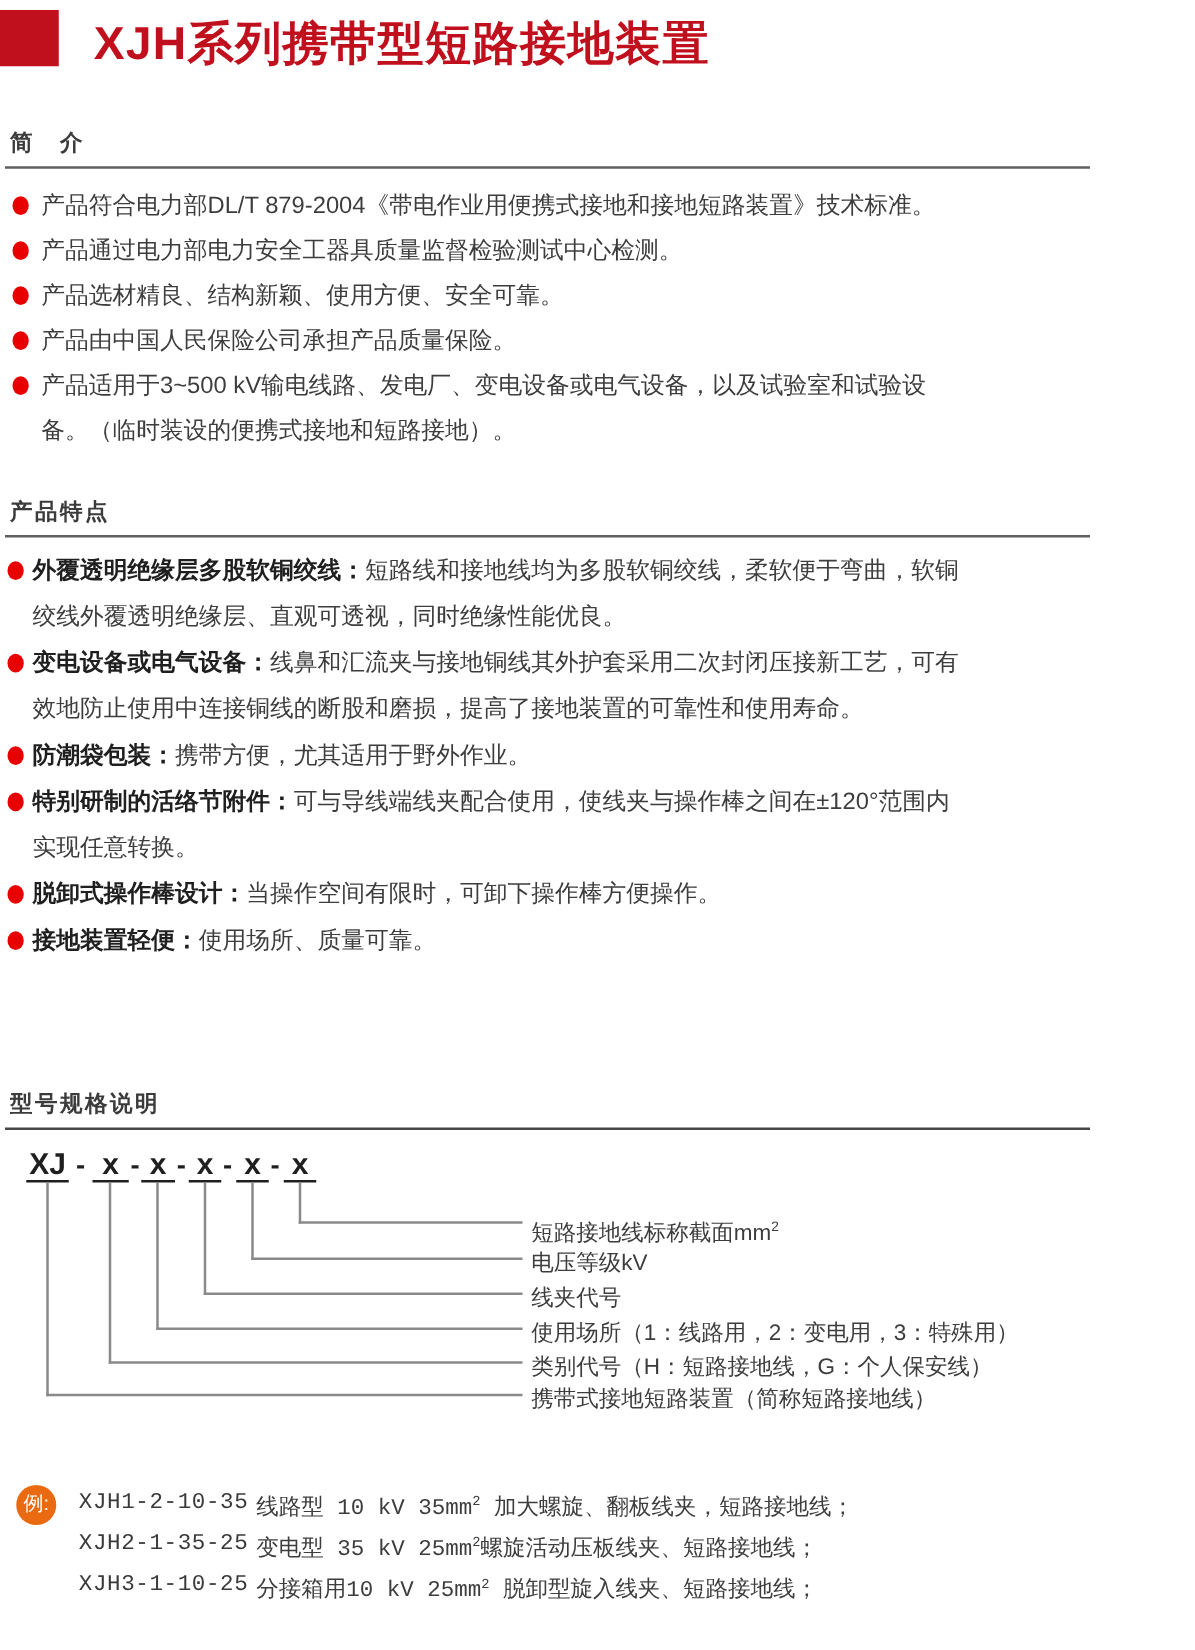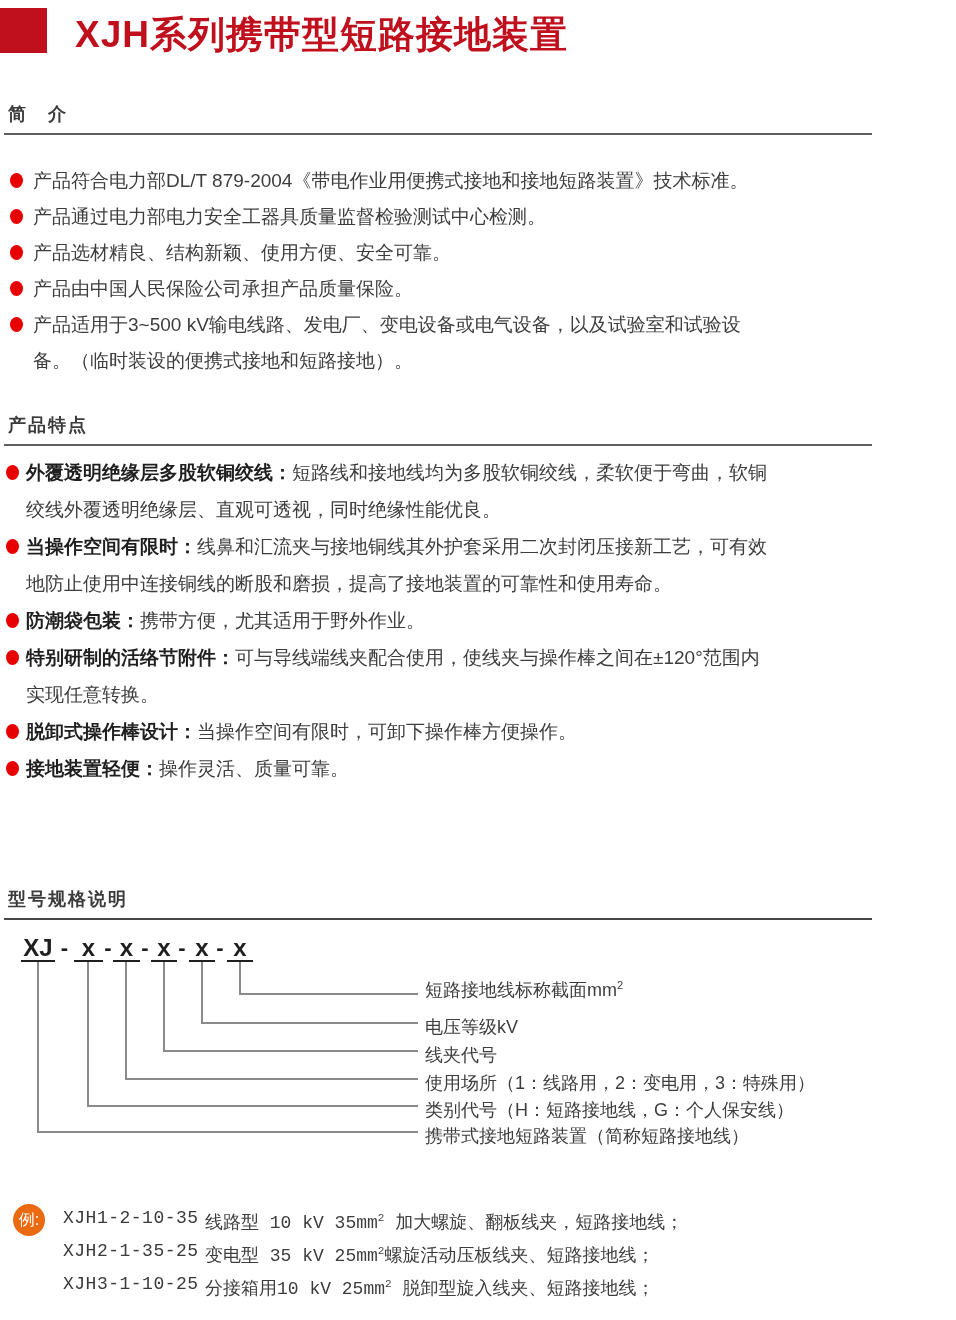--- a/index.html
+++ b/index.html
@@ -26,21 +26,21 @@
     letter-spacing:2px; padding-left:8px;
   }
   .rule { width:868px; margin-left:4px; border-bottom:2px solid #5f5f5f; margin-top:6px; }
   .rule-dark { border-bottom-color:#474747; }
 
   .sec-intro h2 { margin-top:41px; }
   .sec-features h2 { margin-top:33px; }
   .sec-model h2 { margin-top:99px; }
 
   
-  ul.blist { list-style:none; margin-top:28px; margin-left:10px; }
+  ul.blist { list-style:none; margin-top:12px; margin-left:10px; }
   ul.blist li { display:flex; align-items:flex-start; }
   .dot {
     flex:0 0 auto; width:13px; height:15px; border-radius:50%;
     background:#e80000; margin-top:10px; margin-right:10px;
   }
   .sec-intro ul.blist li { line-height:36px; font-size:19px; }
   .sec-intro .bt { max-width:820px; }
   .sec-features ul.blist { margin-top:8px; margin-left:6px; }
   .sec-features ul.blist li { line-height:37px; font-size:19px; }
   .sec-features .dot { margin-top:11px; margin-right:7px; }
@@ -118,37 +118,37 @@
   <div class="sec-features">
     <h2 class="sec-h">产品特点</h2>
     <div class="rule"></div>
     <ul class="blist">
       <li>
         <span class="dot"></span>
         <span class="bt"><b>外覆透明绝缘层多股软铜绞线：</b><span>短路线和接地线均为多股软铜绞线，柔软便于弯曲，软铜绞线外覆透明绝缘层、直观可透视，同时绝缘性能优良。</span></span>
       </li>
       <li>
         <span class="dot"></span>
-        <span class="bt"><b>当操作空间有限时：</b><span>线鼻和汇流夹与接地铜线其外护套采用二次封闭压接新工艺，可有效地防止使用中连接铜线的断股和磨损，提高了接地装置的可靠性和使用寿命。</span></span>
+        <span class="bt"><b>变电设备或电气设备：</b><span>线鼻和汇流夹与接地铜线其外护套采用二次封闭压接新工艺，可有效地防止使用中连接铜线的断股和磨损，提高了接地装置的可靠性和使用寿命。</span></span>
       </li>
       <li>
         <span class="dot"></span>
         <span class="bt"><b>防潮袋包装：</b><span>携带方便，尤其适用于野外作业。</span></span>
       </li>
       <li>
         <span class="dot"></span>
         <span class="bt"><b>特别研制的活络节附件：</b><span>可与导线端线夹配合使用，使线夹与操作棒之间在±120°范围内实现任意转换。</span></span>
       </li>
       <li>
         <span class="dot"></span>
         <span class="bt"><b>脱卸式操作棒设计：</b><span>当操作空间有限时，可卸下操作棒方便操作。</span></span>
       </li>
       <li>
         <span class="dot"></span>
-        <span class="bt"><b>接地装置轻便：</b><span>操作灵活、质量可靠。</span></span>
+        <span class="bt"><b>接地装置轻便：</b><span>使用场所、质量可靠。</span></span>
       </li>
     </ul>
   </div>
 
   <div class="sec-model">
     <h2 class="sec-h">型号规格说明</h2>
     <div class="rule rule-dark"></div>
 
     <div class="diagram">
 
@@ -171,21 +171,21 @@
       <div class="vline" style="left:87px;height:145px"></div>
       <div class="vline" style="left:37px;height:171px"></div>
 
       <div class="hline" style="left:239px;top:57px;width:179px"></div>
       <div class="hline" style="left:201px;top:86px;width:217px"></div>
       <div class="hline" style="left:163px;top:114px;width:255px"></div>
       <div class="hline" style="left:125px;top:142px;width:293px"></div>
       <div class="hline" style="left:87px;top:169px;width:331px"></div>
       <div class="hline" style="left:37px;top:195px;width:381px"></div>
 
-      <div class="dlabel" style="top:37px"><span>短路接地线标称截面mm</span><sup>2</sup></div>
+      <div class="dlabel" style="top:50px"><span>短路接地线标称截面mm</span><sup>2</sup></div>
       <div class="dlabel" style="top:74px"><span>电压等级kV</span><sup></sup></div>
       <div class="dlabel" style="top:102px"><span>线夹代号</span><sup></sup></div>
       <div class="dlabel" style="top:130px"><span>使用场所（1：线路用，2：变电用，3：特殊用）</span><sup></sup></div>
       <div class="dlabel" style="top:157px"><span>类别代号（H：短路接地线，G：个人保安线）</span><sup></sup></div>
       <div class="dlabel" style="top:183px"><span>携带式接地短路装置（简称短路接地线）</span><sup></sup></div>
     </div>
 
     <div class="examples">
       <div class="badge">例:</div>
       <div class="ex-rows">

